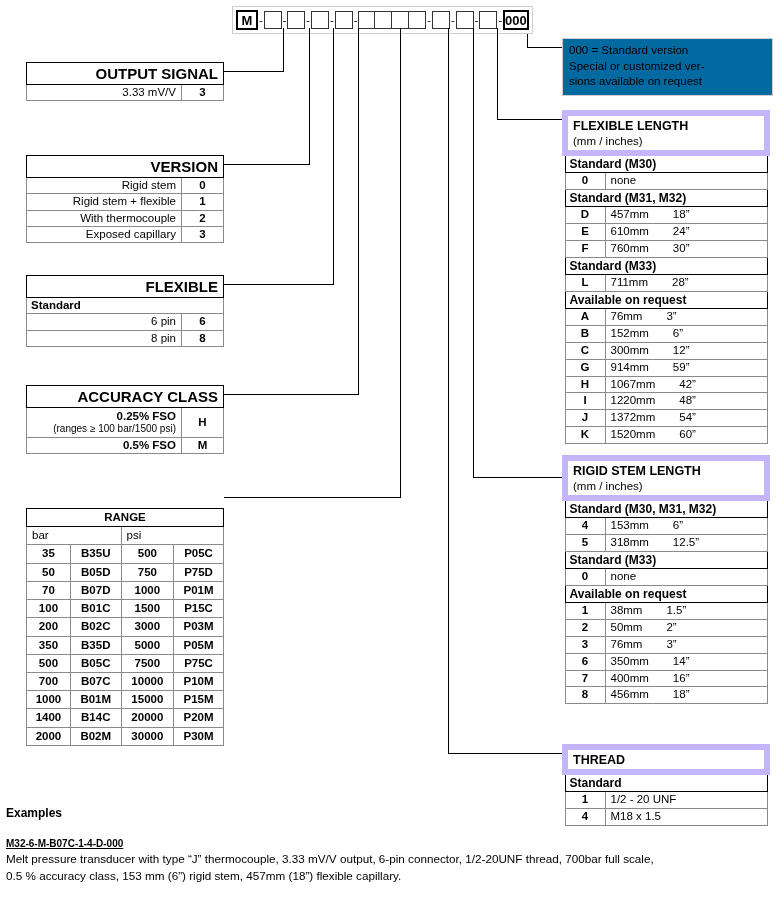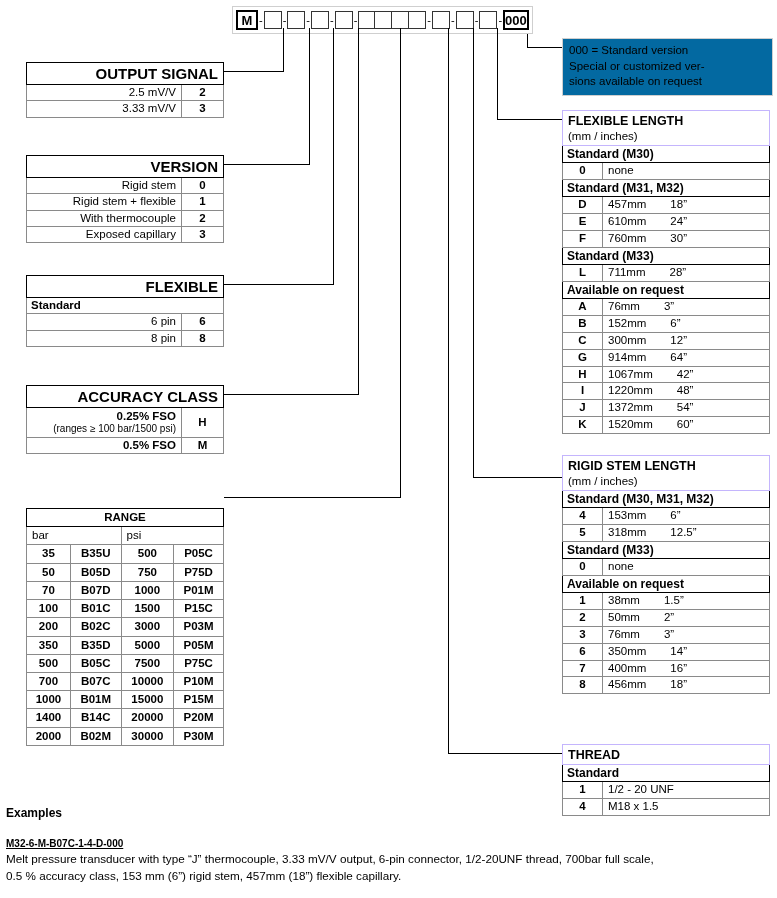--- a/index.html
+++ b/index.html
@@ -80,21 +80,21 @@
     background:#fff;
   }
   table.rspec td {
     border:1px solid #8a8a8a;
     padding:1px 4px;
     line-height:1.2;
     vertical-align:middle;
     background:#fff;
   }
   table.rspec td.title {
-    border:1px solid #c4b5fd;
+    border:6px solid #c4b5fd;
     font-weight:bold;
     font-size:12.5px;
     padding:3px 5px 1px 5px;
     text-align:left;
   }
   table.rspec td.title .sub2 { display:block; font-weight:normal; font-size:11.5px; padding-top:1px; }
   table.rspec td.group {
     font-weight:bold; font-size:12px; text-align:left;
     border:1px solid #000;
   }
@@ -179,24 +179,20 @@
     <div>Special or customized ver-</div>
     <div>sions available on request</div>
   </div>
 
   <table class="spec" id="tbl-output" style="left:26px; top:62px; width:198px;">
     <tbody>
         <tr>
       <td class="hdr" colspan="2">OUTPUT SIGNAL</td>
     </tr>
     <tr>
-      <td class="lbl">2.5 mV/V</td>
-      <td class="code">2</td>
-    </tr>
-    <tr>
       <td class="lbl">3.33 mV/V</td>
       <td class="code">3</td>
     </tr>
   </tbody>
     </table>
 
   <table class="spec" id="tbl-version" style="left:26px; top:155px; width:198px;">
     <tbody>
         <tr>
       <td class="hdr" colspan="2">VERSION</td>
@@ -387,21 +383,21 @@
         <tr>
           <td class="k">B</td>
           <td class="v"><span>152mm</span><span class="in">6”</span></td>
         </tr>
         <tr>
           <td class="k">C</td>
           <td class="v"><span>300mm</span><span class="in">12”</span></td>
         </tr>
         <tr>
           <td class="k">G</td>
-          <td class="v"><span>914mm</span><span class="in">64”</span></td>
+          <td class="v"><span>914mm</span><span class="in">59”</span></td>
         </tr>
         <tr>
           <td class="k">H</td>
           <td class="v"><span>1067mm</span><span class="in">42”</span></td>
         </tr>
         <tr>
           <td class="k">I</td>
           <td class="v"><span>1220mm</span><span class="in">48”</span></td>
         </tr>
         <tr>

